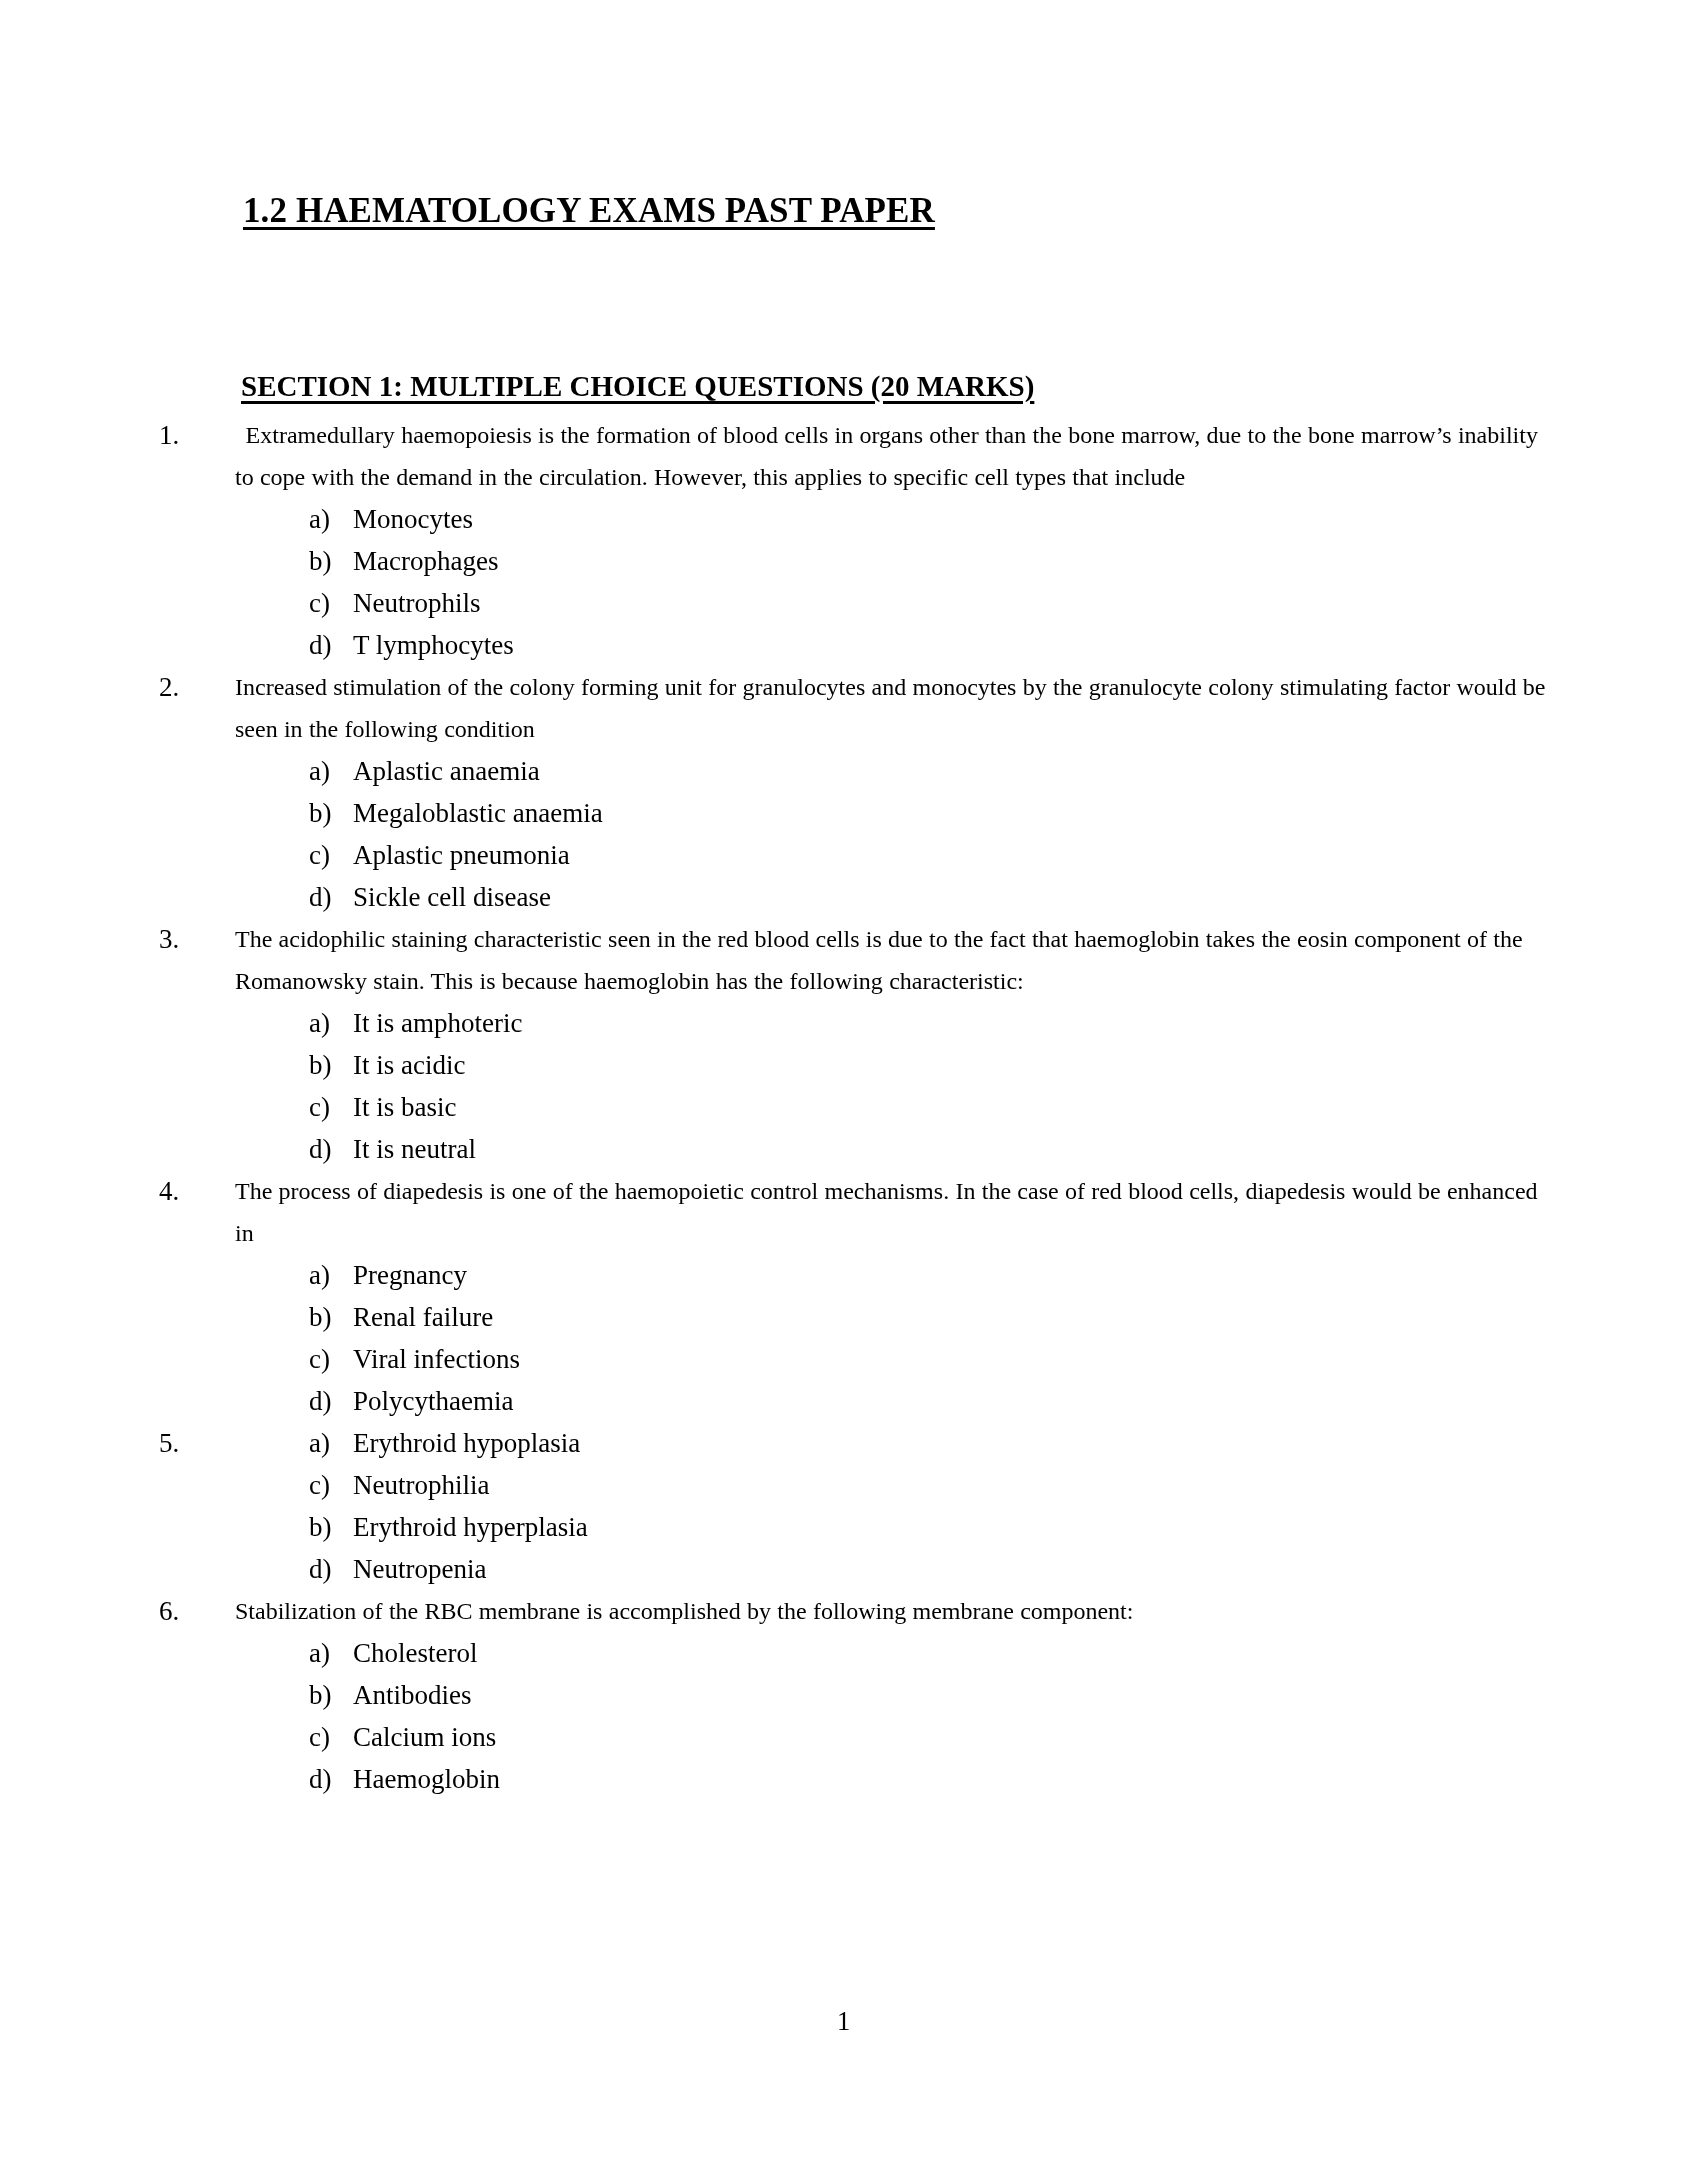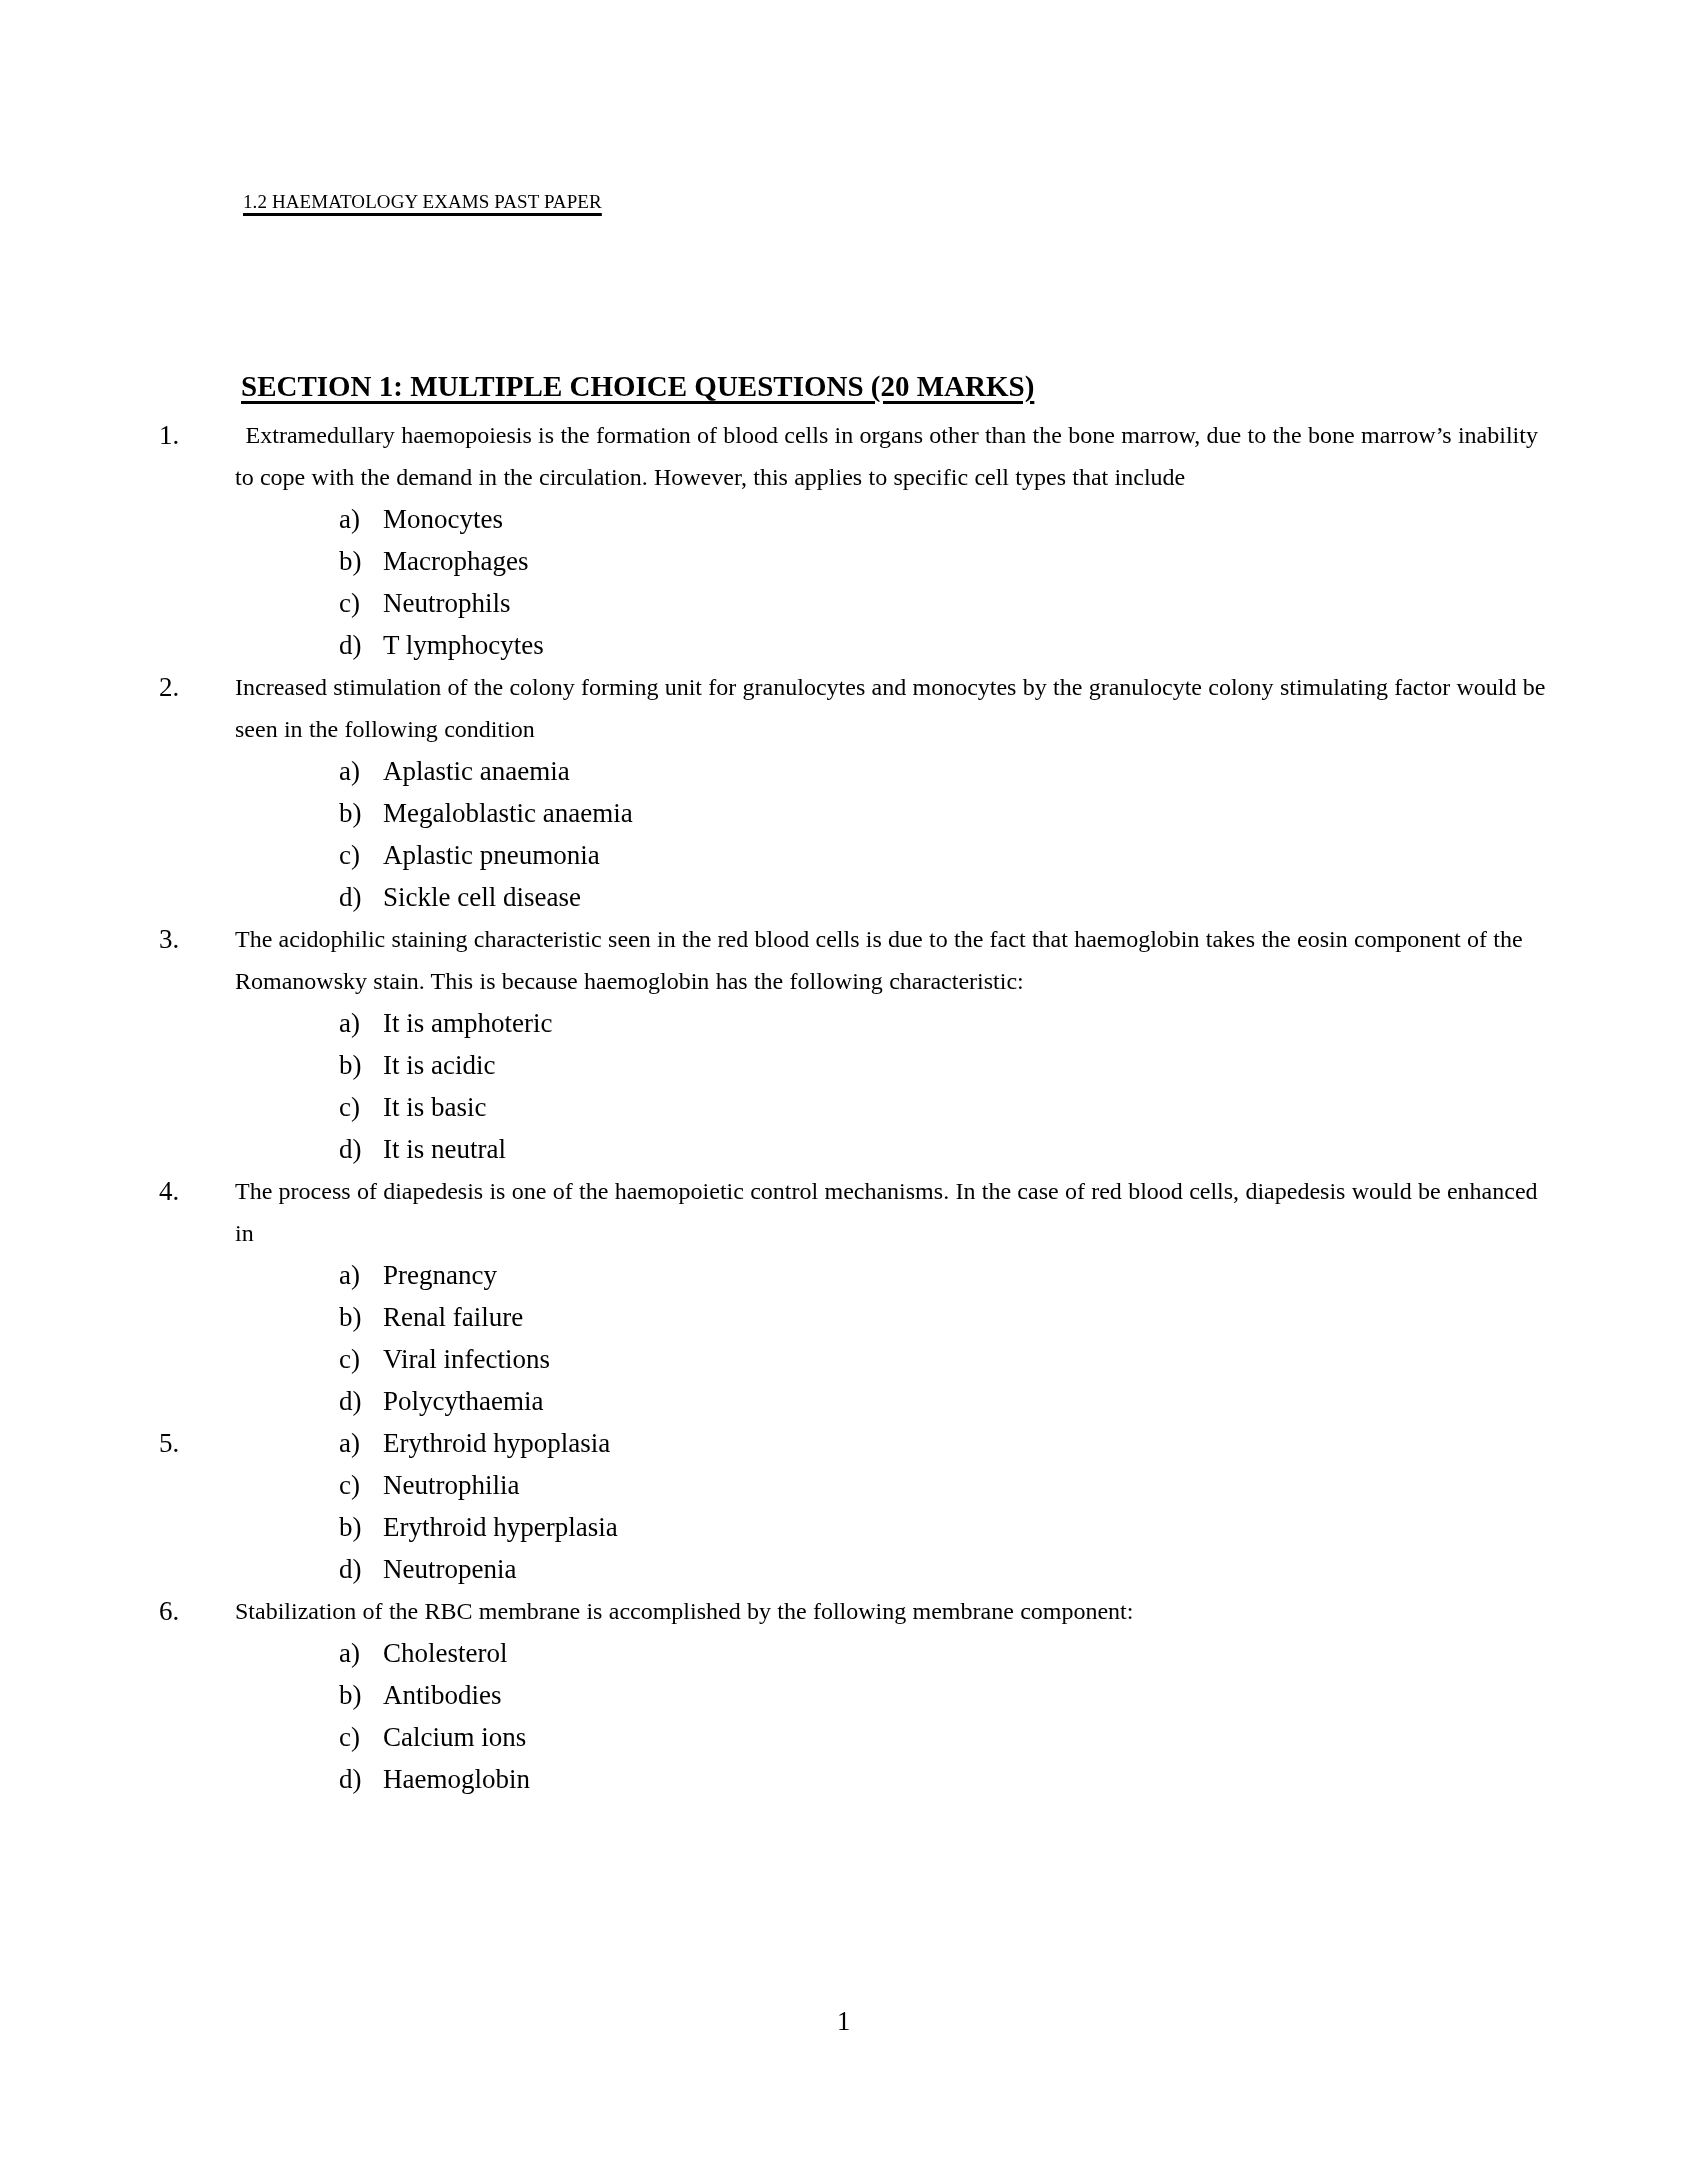--- a/index.html
+++ b/index.html
@@ -20,22 +20,22 @@
     background: #ffffff;
     box-sizing: border-box;
     overflow: hidden;
   }
 
   
   .doc-title {
     position: absolute;
     left: 243px;
     top: 191px;
-    font-size: 19px;
-    font-weight: normal;
+    font-size: 35px;
+    font-weight: bold;
     letter-spacing: 0.1px;
     text-decoration: underline;
     text-underline-offset: 4.6px;
     text-decoration-thickness: 2.6px;
     white-space: nowrap;
   }
 
   
   .section-header {
     position: absolute;
@@ -85,21 +85,21 @@
   }
 
   .options {
     list-style: none;
     margin: 0;
     padding: 0;
   }
 
   .option {
     position: relative;
-    margin-left: 104px;
+    margin-left: 74px;
     font-size: 27px;
     line-height: 42px;
     white-space: nowrap;
   }
   .option .opt-label {
     display: inline-block;
     width: 44px;
   }
   .option .opt-text {
     display: inline;

